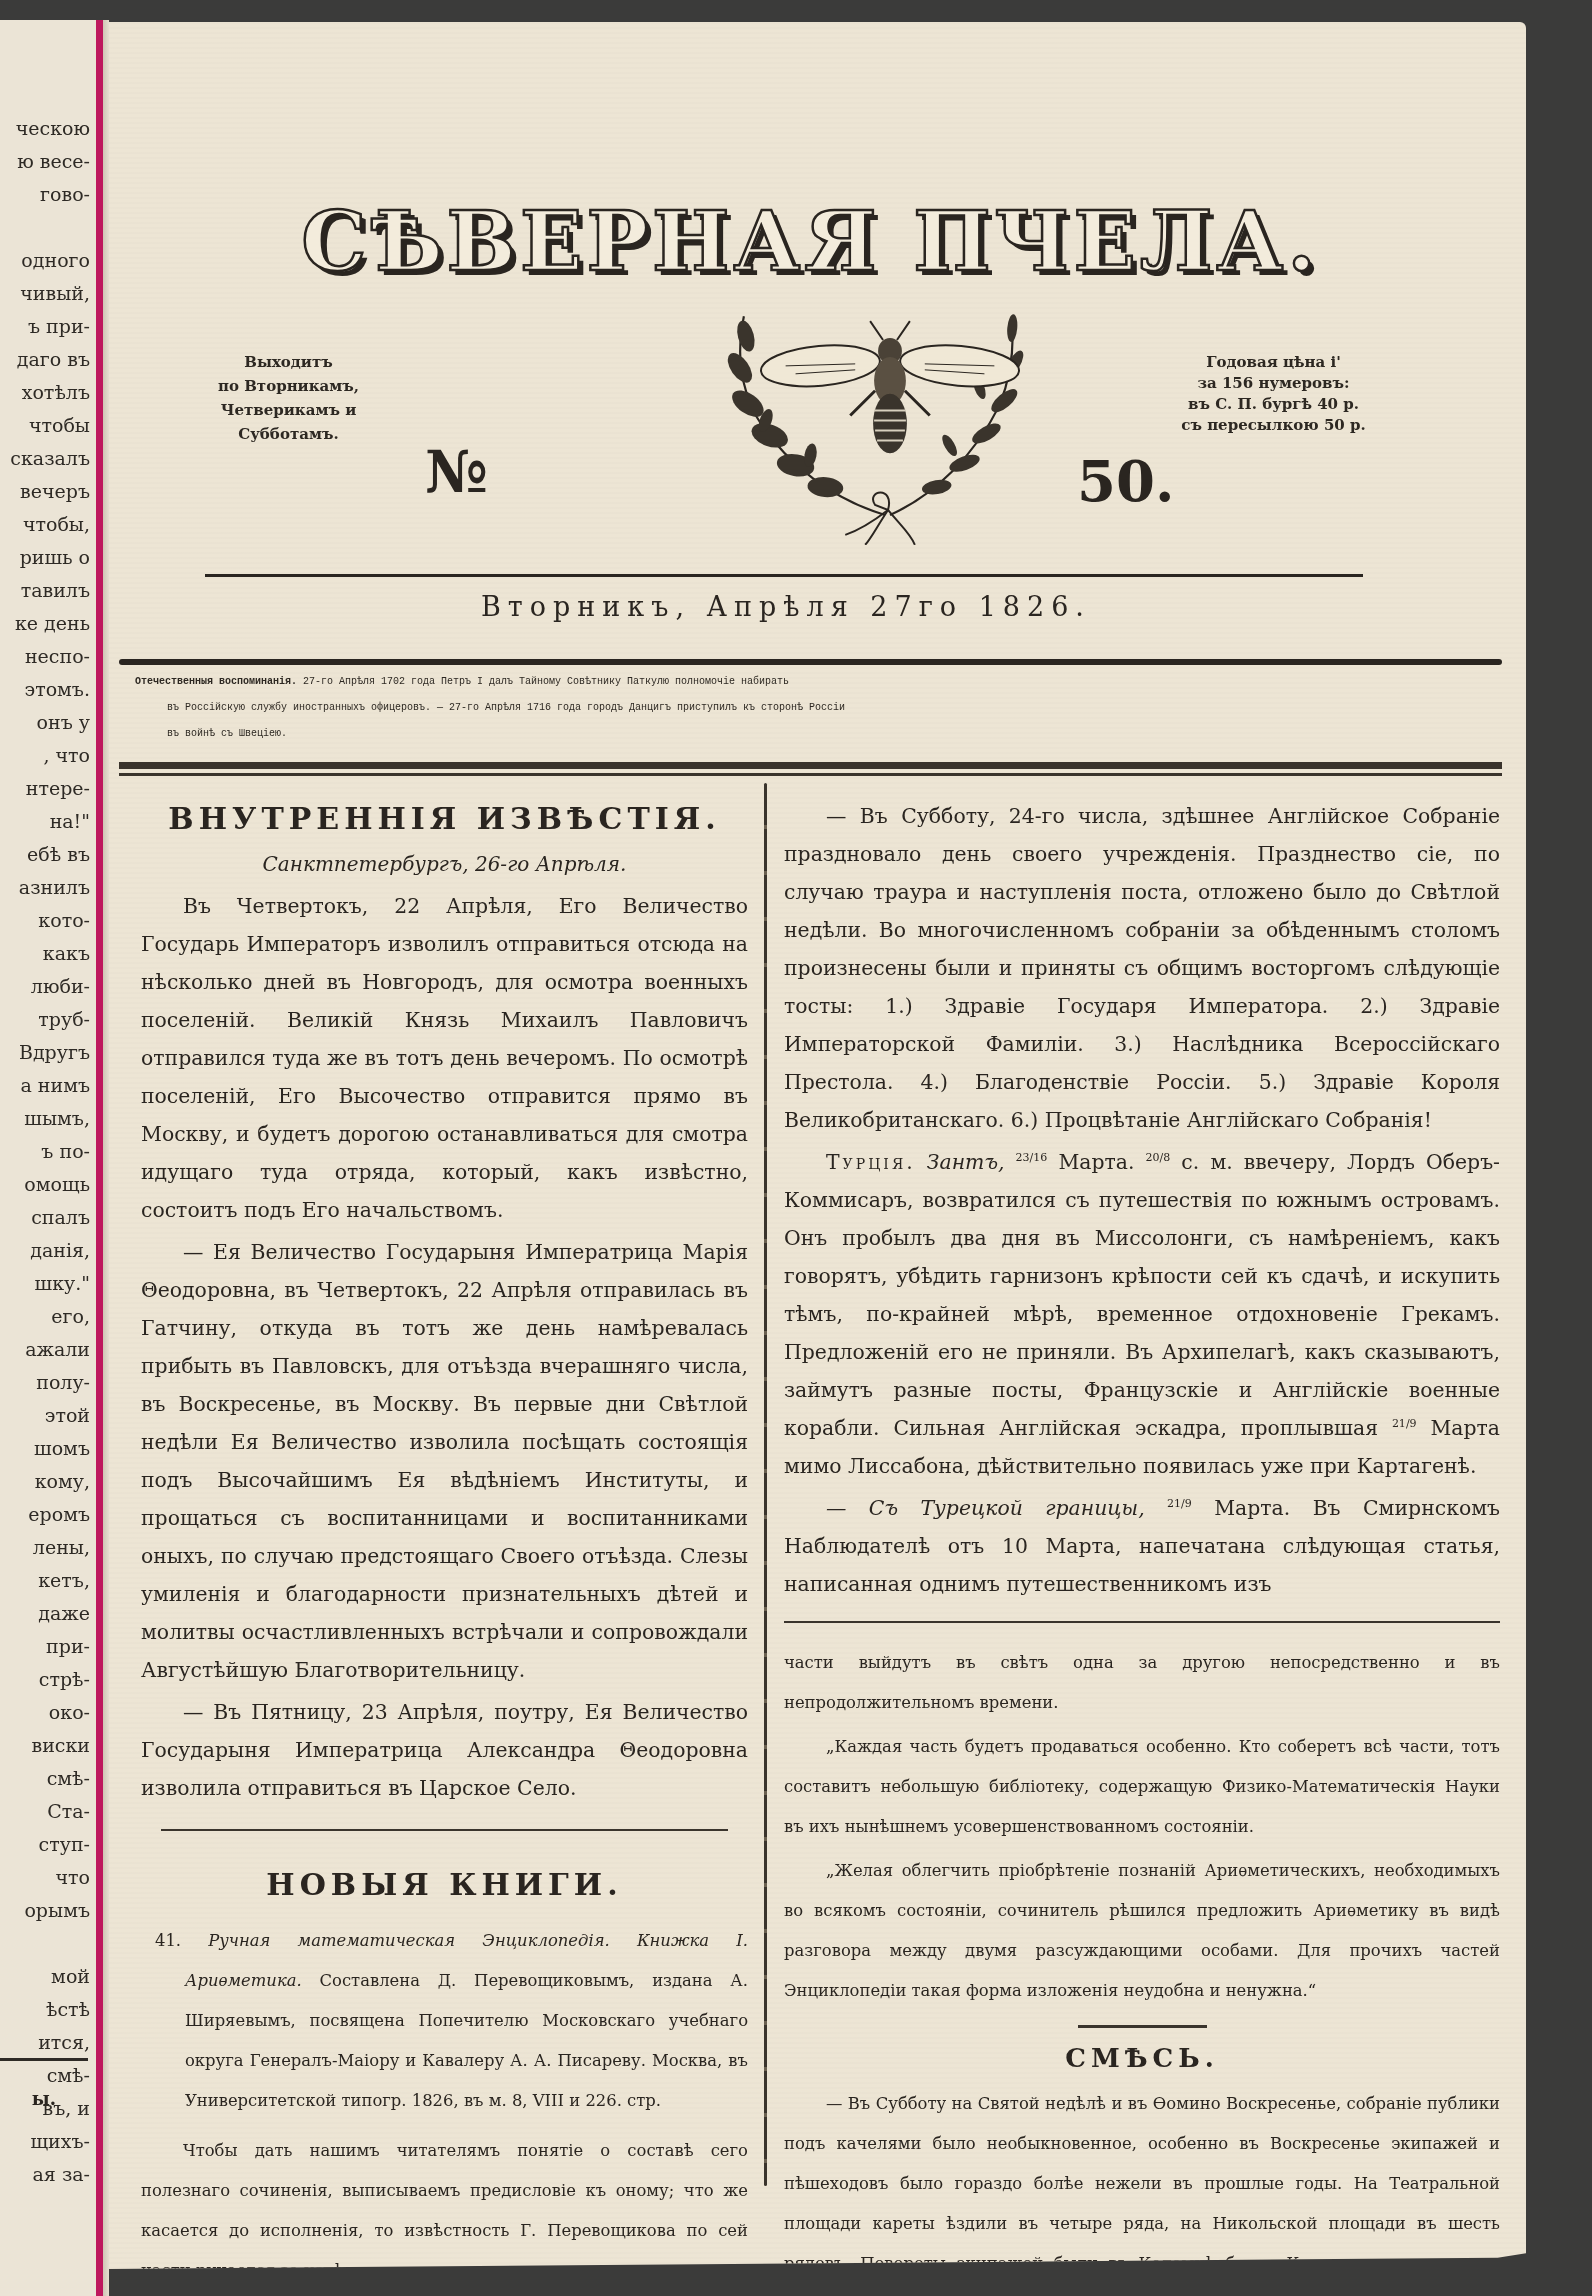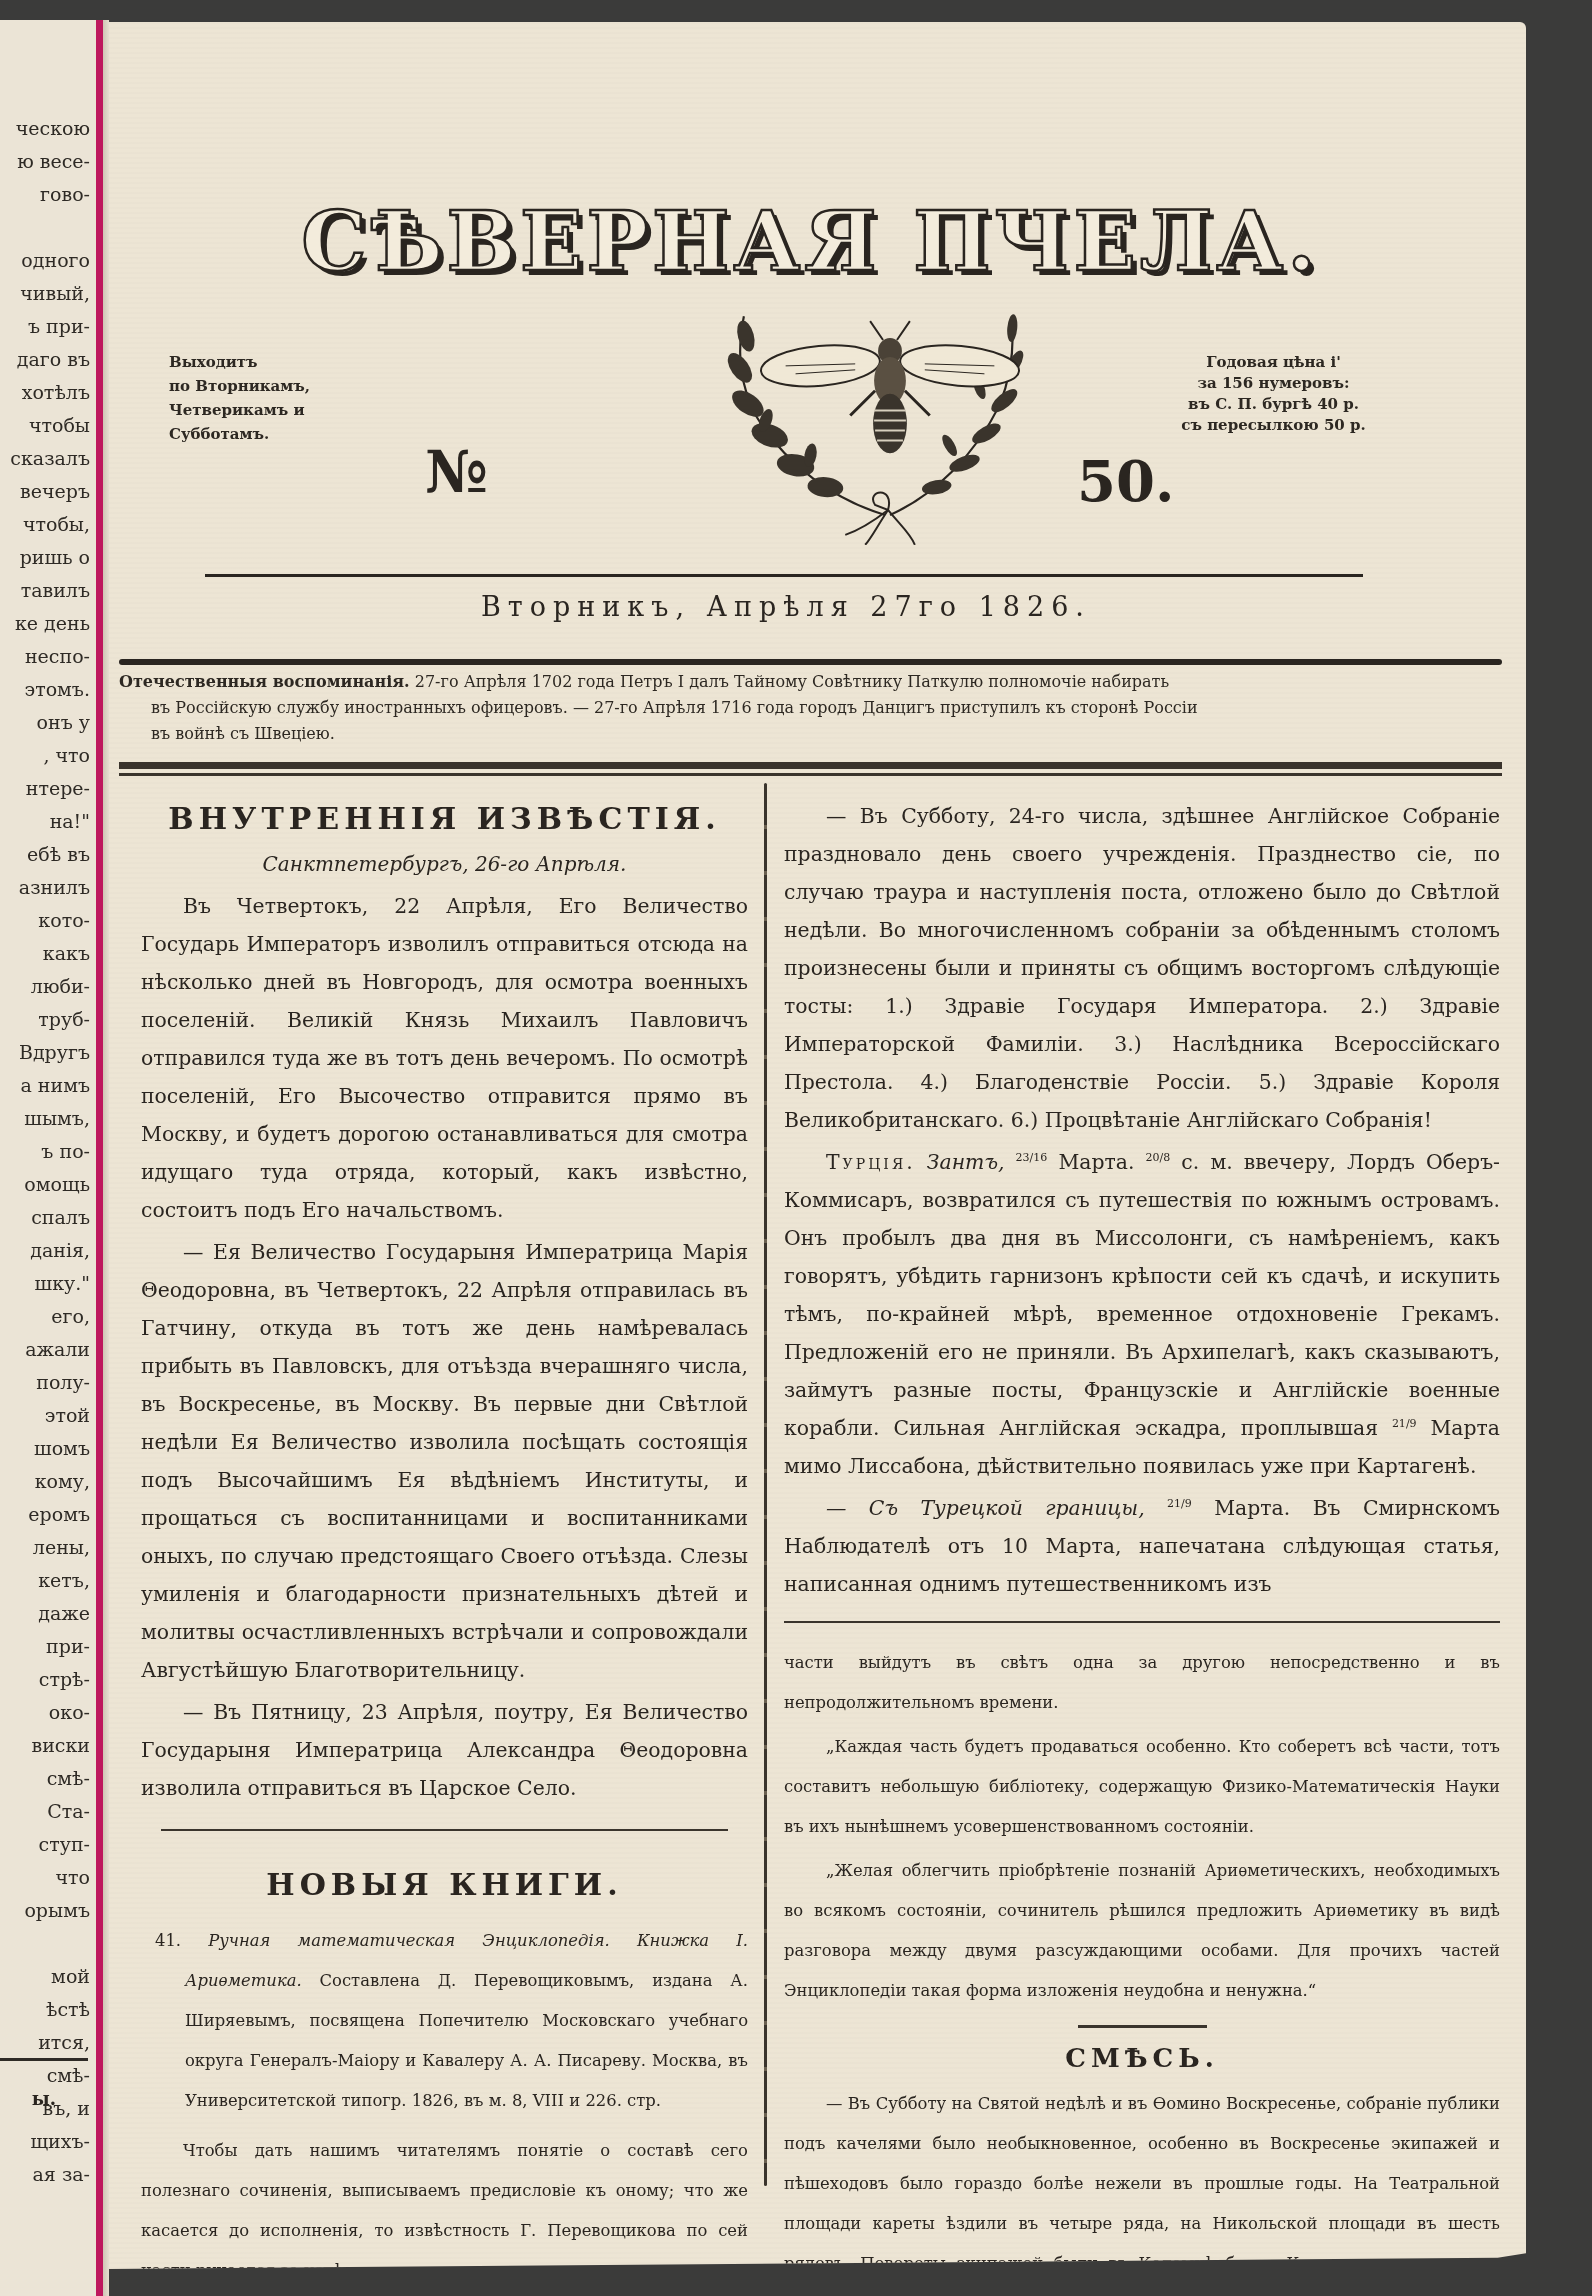--- a/index.html
+++ b/index.html
@@ -47,21 +47,21 @@
     position: absolute; left: 164px; top: 174px; width: 1075px;
     text-align: center;
     font-family: "DejaVu Serif", serif; font-weight: bold;
     font-size: 82px; letter-spacing: 4px; line-height: 90px;
     color: #f3ecdc;
     -webkit-text-stroke: 2.5px #2a2520;
     text-shadow: 5px 5px 0 #2a2520;
   }
   .schedule {
     position: absolute; left: 60px; top: 328px; width: 239px;
-    font-size: 15px; line-height: 24px; font-weight: bold; text-align: left; color:#2d2822;
+    font-size: 15px; line-height: 24px; font-weight: bold; text-align: center; color:#2d2822;
   }
   .price {
     position: absolute; left: 1035px; top: 330px; width: 259px;
     font-size: 15px; line-height: 21px; font-weight: bold; text-align: center; color:#2d2822;
   }
   .numero {
     position: absolute; left: 316px; top: 416px;
     font-size: 58px; font-weight: bold; font-family: "DejaVu Serif", serif; color:#2a2520;
   }
   .issue-no {
@@ -70,22 +70,22 @@
   }
   .emblem { position: absolute; left: 617px; top: 284px; width: 328px; height: 239px; }
 
   .date-rule-top { position:absolute; left:96px; top:552px; width:1158px; height:3px; background:#2a2520; }
   .dateline {
     position: absolute; left: 100px; top: 569px; width: 1154px; text-align: center;
     font-size: 27px; letter-spacing: 7px; font-weight: normal; color:#2a2520;
   }
   .date-rule { position:absolute; left:10px; top:637px; width:1383px; height:6px; background:#2a2520; border-radius:3px; }
   .memories {
-    position: absolute; left: 10px; top: 647px; width: 1373px;
-    font-size: 16px; line-height: 26px; color:#2d2822; text-align: justify;
+    position: absolute; left: 26px; top: 647px; width: 1373px;
+    font-size: 10px; line-height: 26px; color:#2d2822; text-align: justify; font-family: Liberation Mono, monospace;
   }
   .memories .lead { font-weight: bold; }
   .memories .ind { padding-left: 32px; display:block; }
 
   .double-rule { position: absolute; left: 10px; top: 740px; width: 1383px; }
   .double-rule .r1 { height: 7px; background: #3a342c; }
   .double-rule .r2 { height: 3px; background: #3a342c; margin-top: 4px; }
 
   .col-divider {
     position: absolute; left: 655px; top: 761px; width: 3px; height: 1403px;

